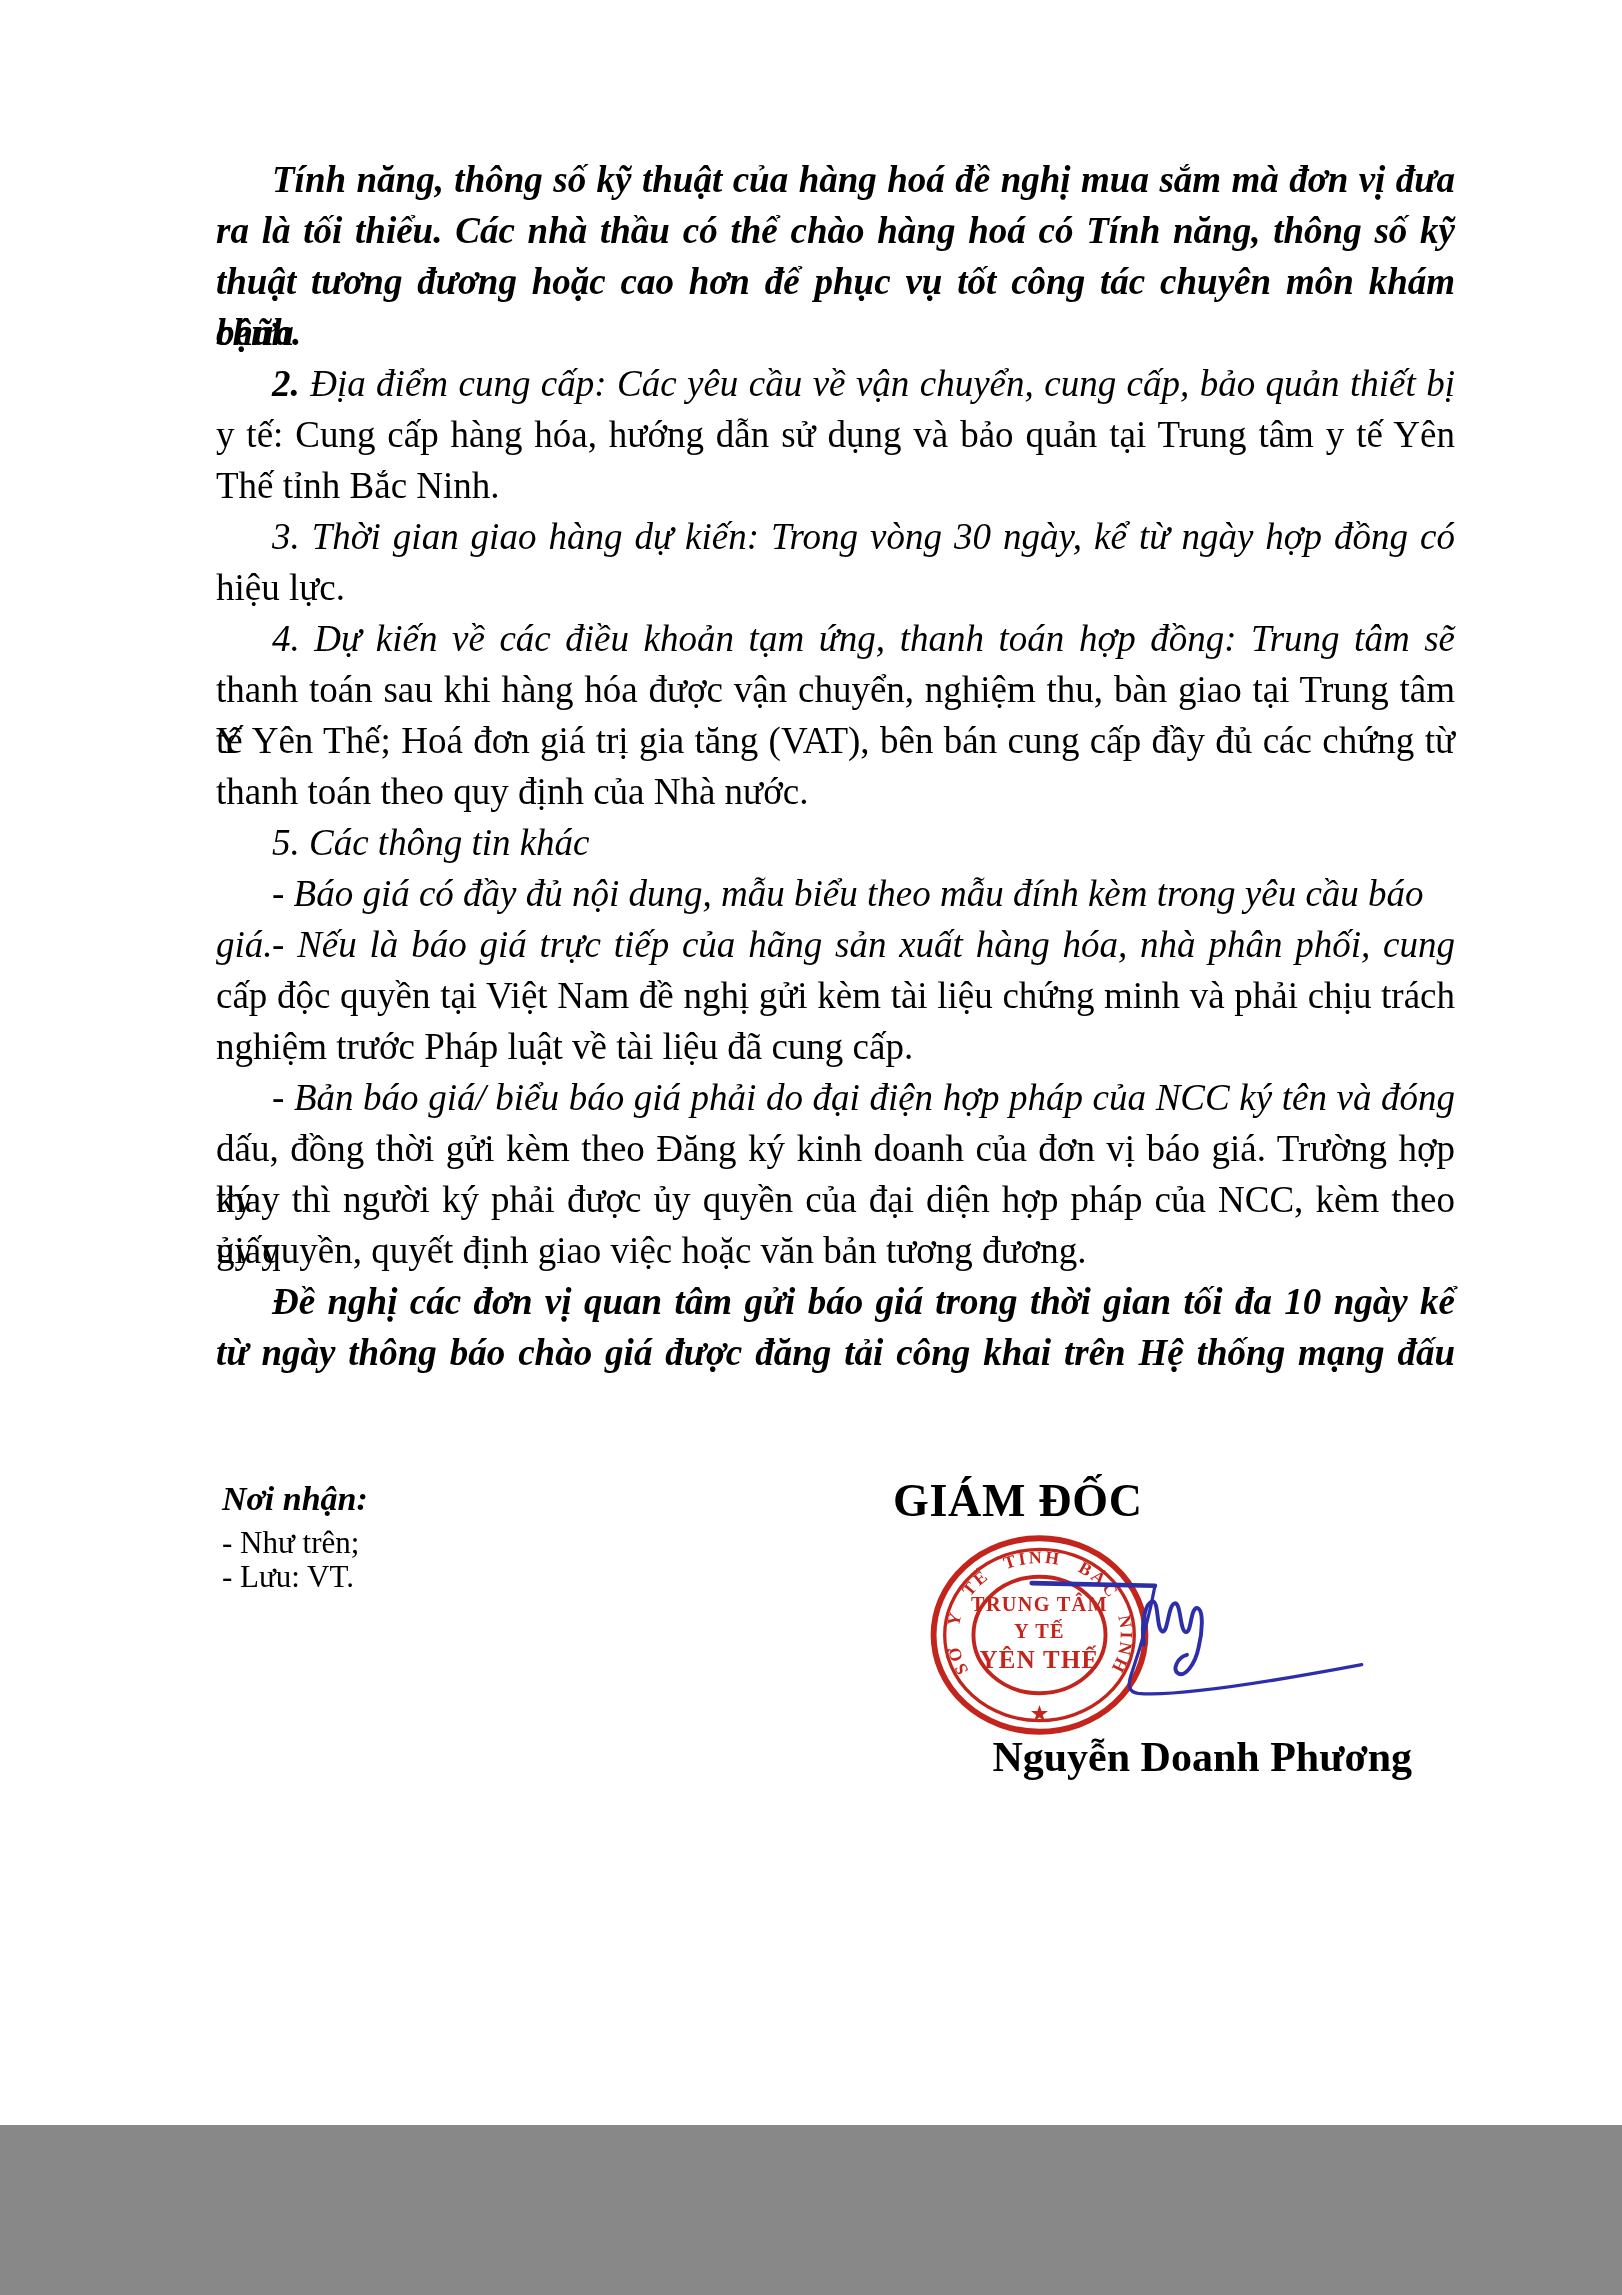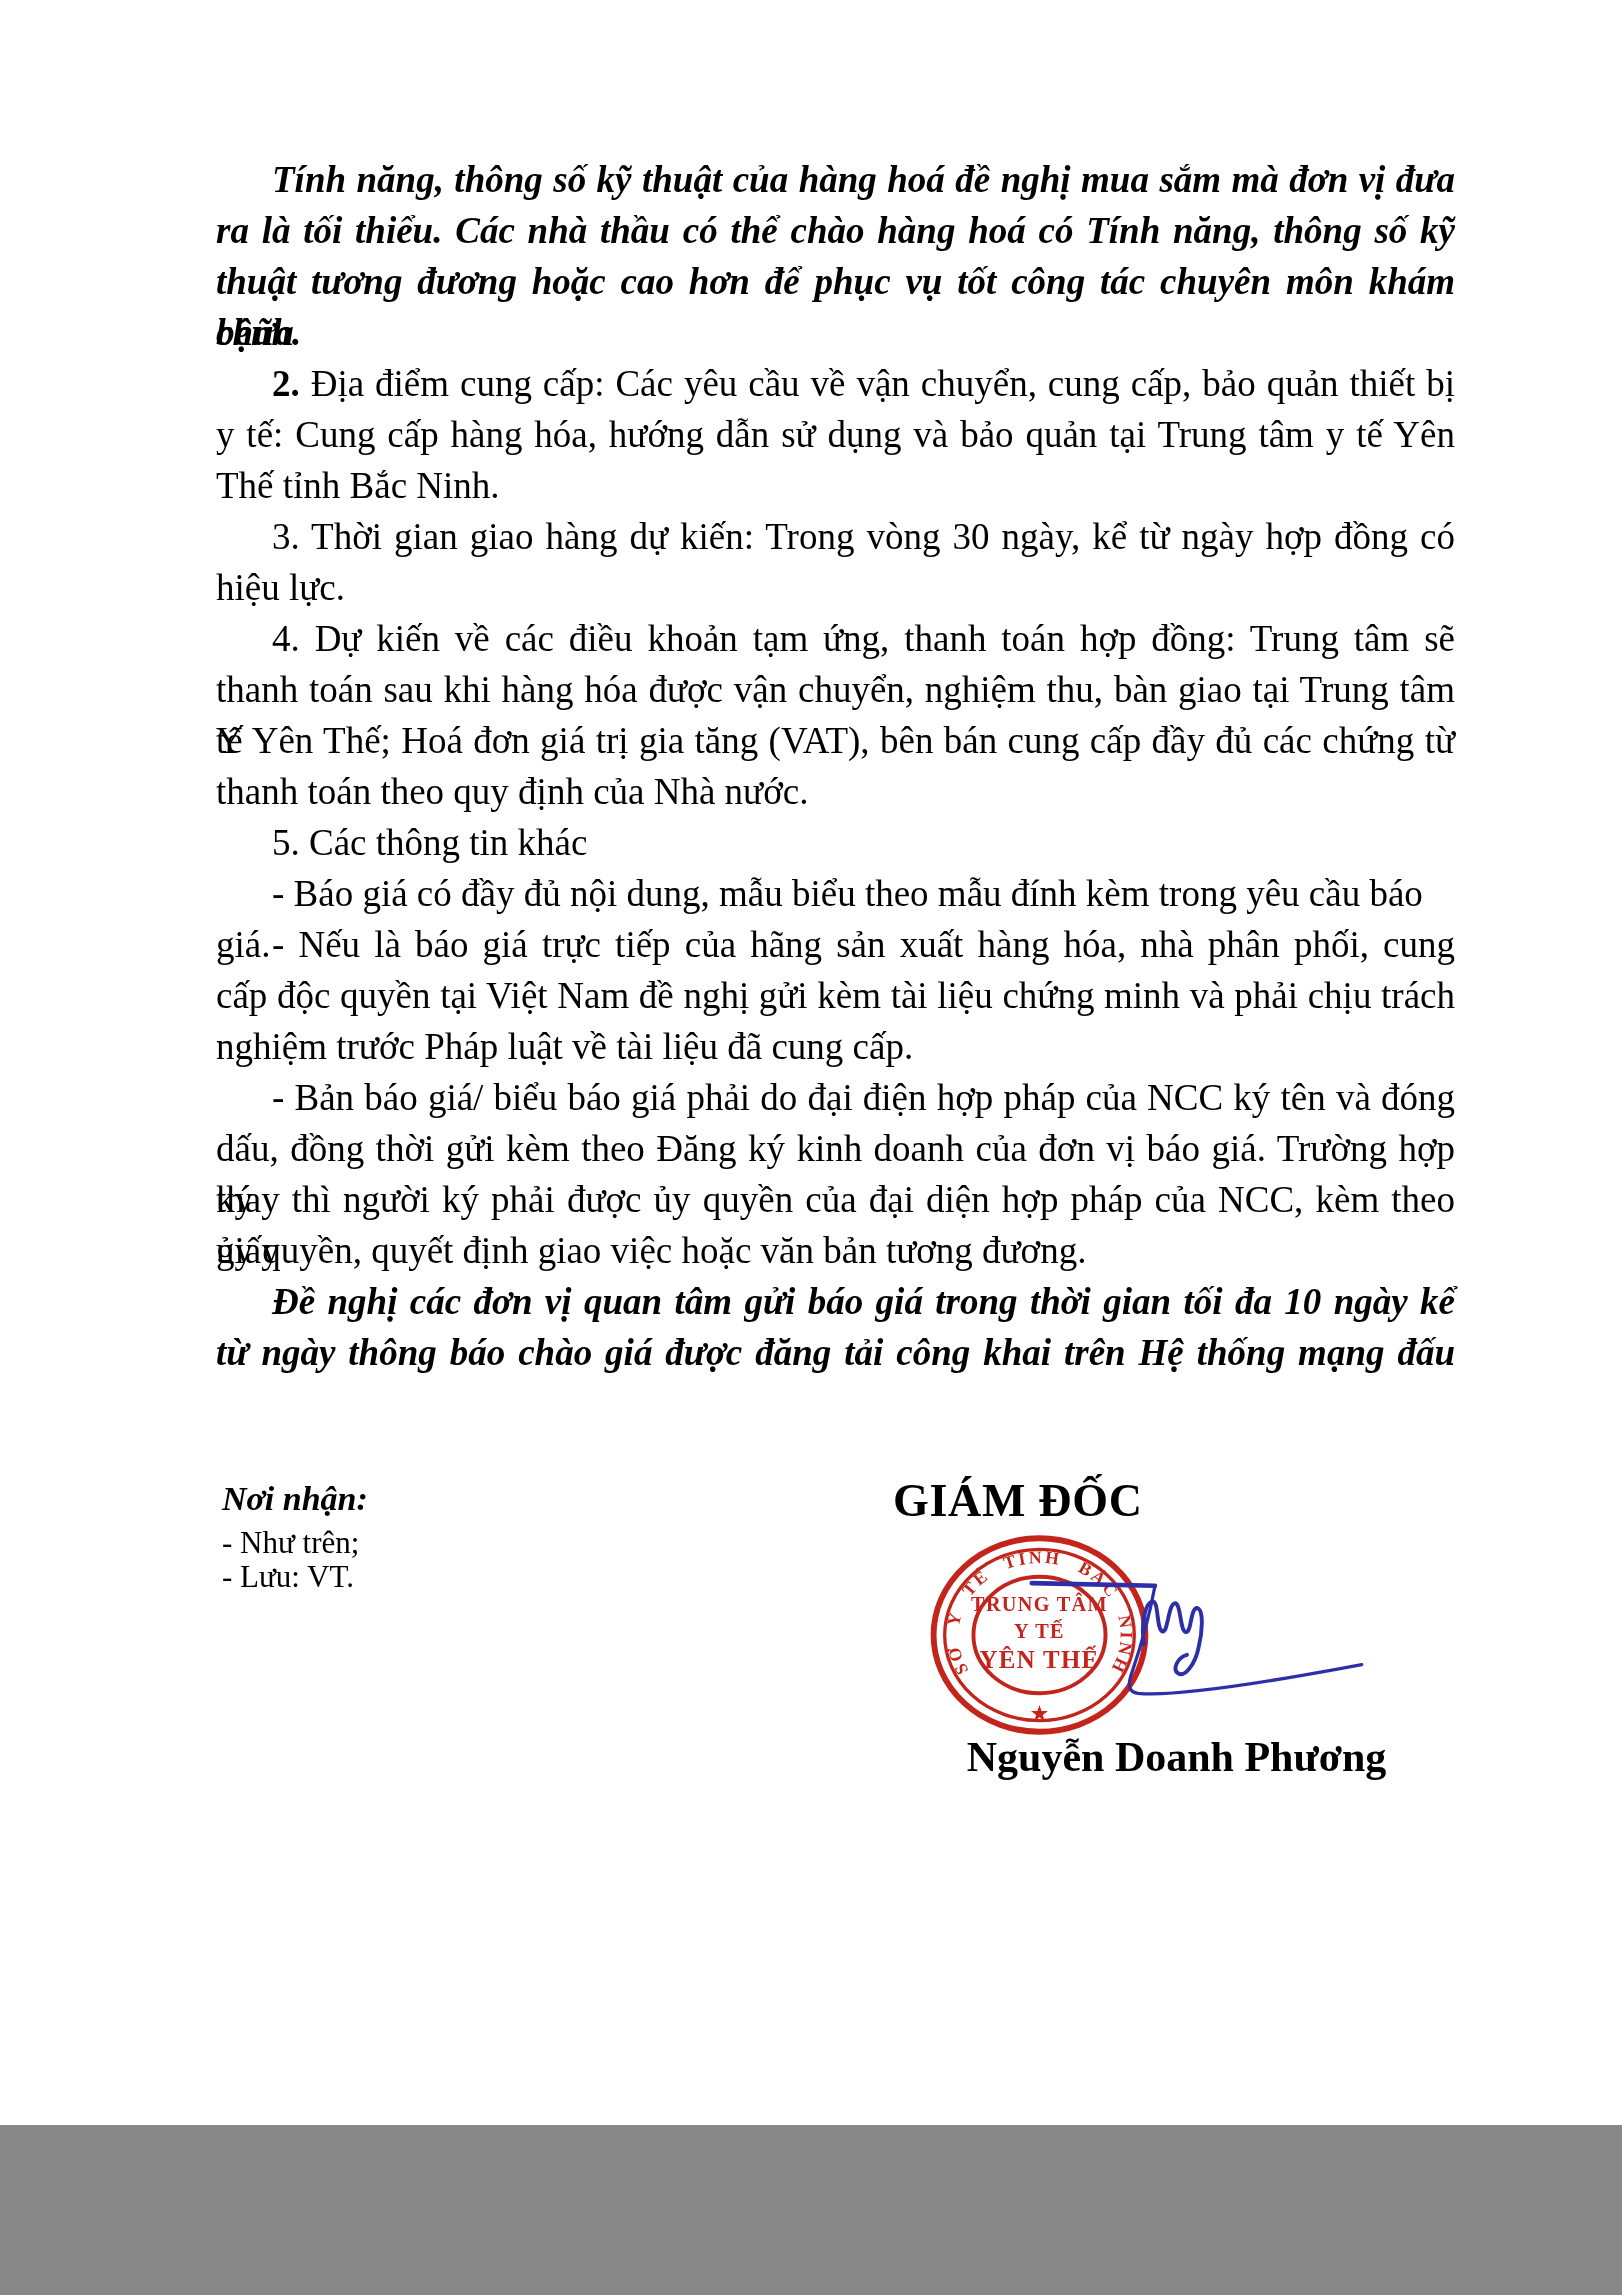--- a/index.html
+++ b/index.html
@@ -12,31 +12,31 @@
     color:#000;
   }
   
   .docbody{
     position:absolute;left:216px;top:154px;width:1239px;
     font-size:37px;line-height:51px;
   }
   .line{height:51px;}
   .just{text-align:justify;text-align-last:justify;text-justify:inter-word;}
   .last{text-align:left;text-align-last:left;}
-  .indent{text-indent:56px;}
+  .indent{text-indent:56px;font-style:italic;}
   .bi{font-weight:bold;font-style:italic;}
   
   .recipients{position:absolute;left:222px;top:1479px;}
   .recip-title{font-size:34px;font-weight:bold;font-style:italic;line-height:39px;}
   .recip-item{font-size:31px;line-height:34px;}
   .recip-item.first{margin-top:7.8px;}
   .signer{position:absolute;left:893px;top:1476px;width:471px;text-align:left;}
   .signer-title{font-size:46px;font-weight:bold;line-height:50px;letter-spacing:0.7px;}
   .signer-name{
-    position:absolute;left:941px;top:1733px;width:471px;text-align:center;
+    position:absolute;left:941px;top:1733px;width:471px;text-align:right;
     font-size:42px;font-weight:bold;white-space:nowrap;
   }
   
   .stamp-svg{position:absolute;left:927px;top:1533px;width:225px;height:204px;}
   .ringtext{
     font-family:"Liberation Serif","DejaVu Serif",serif;
     font-size:27px;font-weight:bold;letter-spacing:4px;word-spacing:16px;
   }
   .stamp-c1,.stamp-c2{font-family:"Liberation Serif","DejaVu Serif",serif;font-size:31px;font-weight:bold;letter-spacing:2px;}
   .stamp-c3{font-family:"Liberation Serif","DejaVu Serif",serif;font-size:38px;font-weight:bold;letter-spacing:2px;}

